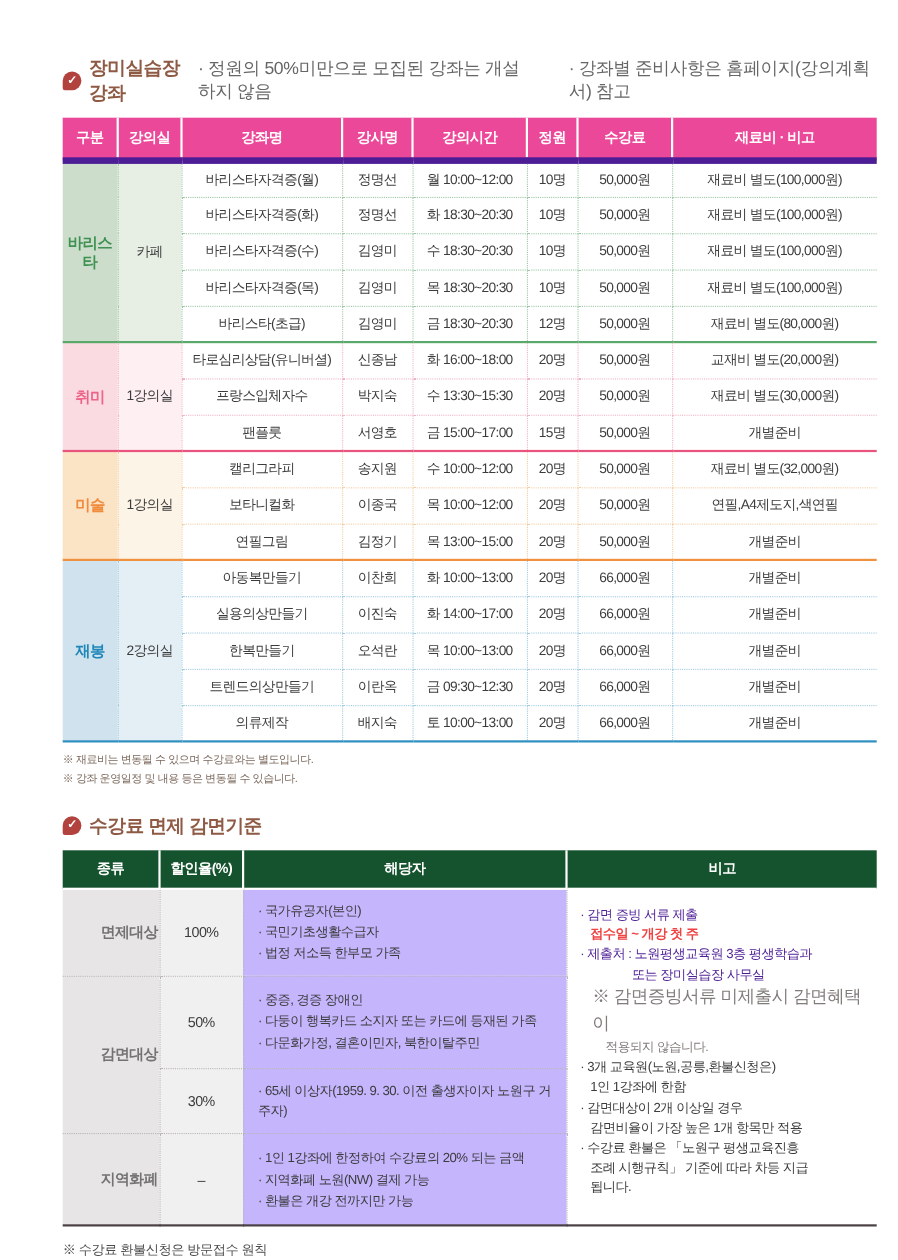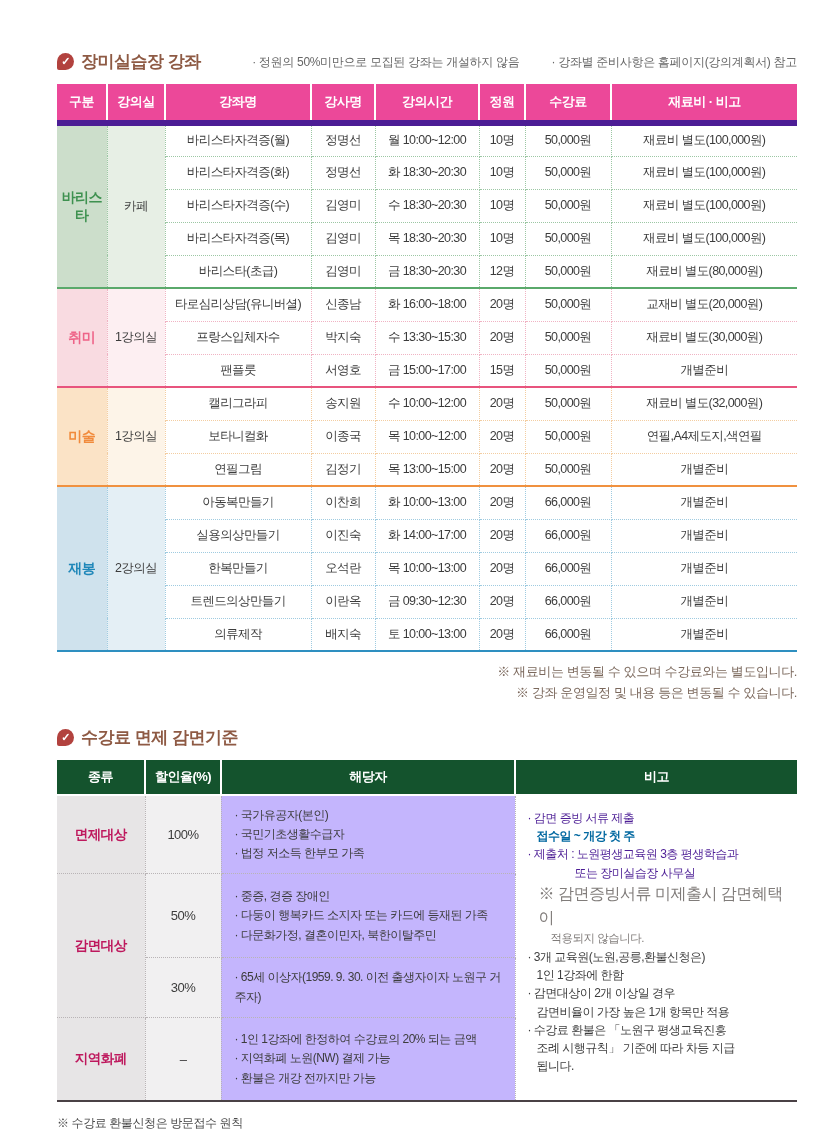--- a/index.html
+++ b/index.html
@@ -7,57 +7,57 @@
   body {
     width:816px; height:1145px; background:#ffffff;
     font-family:"Liberation Sans", sans-serif; color:#3c3c3c;
   }
   .sheet { padding:50px 19px 0 57px; width:816px; }
 
   
   .sec-head { display:flex; justify-content:space-between; align-items:flex-end; }
   .sec-title { display:flex; align-items:center; gap:7px; font-weight:bold; font-size:17px; color:#8e5a44; letter-spacing:-0.5px; }
   .check-icon { display:inline-block; width:17px; height:17px; border-radius:50% 50% 50% 12%; background:#b2423e; color:#fff; font-size:11px; line-height:17px; text-align:center; font-weight:bold; flex:0 0 17px; }
-  .top-notes { display:flex; gap:32px; font-size:12px; color:#666; padding-bottom:2px; letter-spacing:-0.3px; }
+  .top-notes { display:flex; gap:32px; font-size:16px; color:#666; padding-bottom:2px; letter-spacing:-0.3px; }
 
   
   table.t1 { border-collapse:collapse; width:740px; table-layout:fixed; margin-top:11px; }
   .t1 th { background:#ec4899; color:#fff; font-size:13px; font-weight:bold; padding:9px 2px; border-right:2px solid #fff; border-bottom:6px solid #4c1d95; letter-spacing:-0.5px; }
   .t1 th:last-child { border-right:none; }
   .t1 td { font-size:12.5px; color:#3c3c3c; text-align:center; padding:0 2px; height:33px; letter-spacing:-0.6px; }
   .t1 tbody td { border-right:1px dotted var(--dot); }
   .t1 tbody td:last-child { border-right:none; }
   .t1 tbody tr:not(:last-child) td { border-bottom:1px dotted var(--dot); }
   .t1 tbody tr:last-child td { border-bottom:2px solid var(--line); }
   .t1 td.cat { background:var(--cat); color:var(--txt); font-weight:bold; font-size:14px; line-height:1.25; border-bottom:2px solid var(--line) !important; }
   .t1 td.room { background:var(--room); border-bottom:2px solid var(--line) !important; }
   tbody.g1 { --txt:#3e9150; --cat:#ccdecb; --room:#e7efe5; --line:#5aa96b; --dot:#9cc7a4; }
   tbody.g2 { --txt:#ee6488; --cat:#f9dbe1; --room:#fdeff2; --line:#e8547e; --dot:#f0b3c3; }
   tbody.g3 { --txt:#f18a3b; --cat:#fbe3c6; --room:#fdf4e8; --line:#f0913f; --dot:#f3cda1; }
   tbody.g4 { --txt:#1f87b9; --cat:#cfe2ed; --room:#e4eff5; --line:#2e8fc0; --dot:#9fcbe0; }
 
-  .footnotes1 { width:740px; text-align:right; font-size:13px; color:#7b685c; line-height:1.65; margin-top:9px; letter-spacing:-0.4px; }
+  .footnotes1 { width:740px; text-align:left; font-size:10px; color:#7b685c; line-height:1.65; margin-top:9px; letter-spacing:-0.4px; }
 
   .sec2 { margin-top:22px; }
 
   
   table.t2 { border-collapse:collapse; width:740px; table-layout:fixed; margin-top:11px; border-bottom:2px solid #4a4145; }
   .t2 th { background:#14532d; color:#fff; font-size:13px; font-weight:bold; padding:8px 2px; border-right:2px solid #fff; border-bottom:2px solid #fff; letter-spacing:-0.5px; }
   .t2 th:last-child { border-right:none; }
   .t2 td { vertical-align:middle; letter-spacing:-0.5px; }
-  .t2 td.k { background:#e7e5e6; font-weight:bold; font-size:13.5px; text-align:center; border-right:1px dotted #b9b4b6; color:#be185d;margin-left:36px; }
+  .t2 td.k { background:#e7e5e6; font-weight:bold; font-size:13.5px; text-align:right; border-right:1px dotted #b9b4b6; color:#737373;margin-left:36px; }
   .t2 td.r { background:#f1f0f1; text-align:center; font-size:13px; border-right:1px dotted #b9b4b6; }
   .t2 td.who { background:#c4b5fd; text-align:left; padding:10px 6px 10px 13px; border-right:1px dotted #b9b4b6; font-size:12px; }
   .t2 td.who div { line-height:1.6; }
   .t2 tr.sep td { border-bottom:1px dotted #b9b4b6; }
   .t2 td.remark { vertical-align:top; padding:13px 6px 10px 12px; font-size:12px; line-height:1.52; }
   .rm-brown { color:#4c1d95; font-weight:normal; }
   .rm-ind1 { padding-left:9px; }
   .rm-ind2 { padding-left:47px; }
-  .rm-bold { font-weight:bold; color:#0369a1; }
+  .rm-bold { font-weight:bold; color:#ef4444; }
   .rm-gray { color:#807c7a; font-size:16px; }
   .rm-gray.rm-ind1 { padding-left:11px; }
   .rm-gray2 { color:#807c7a; font-size:11.5px; padding-left:23px; }
 
   .footer-note { width:740px; text-align:left; font-size:12px; color:#4a4a4a; margin-top:13px; letter-spacing:-0.4px; }
 </style>
 </head>
 <body>
 
 <div class="sheet">

